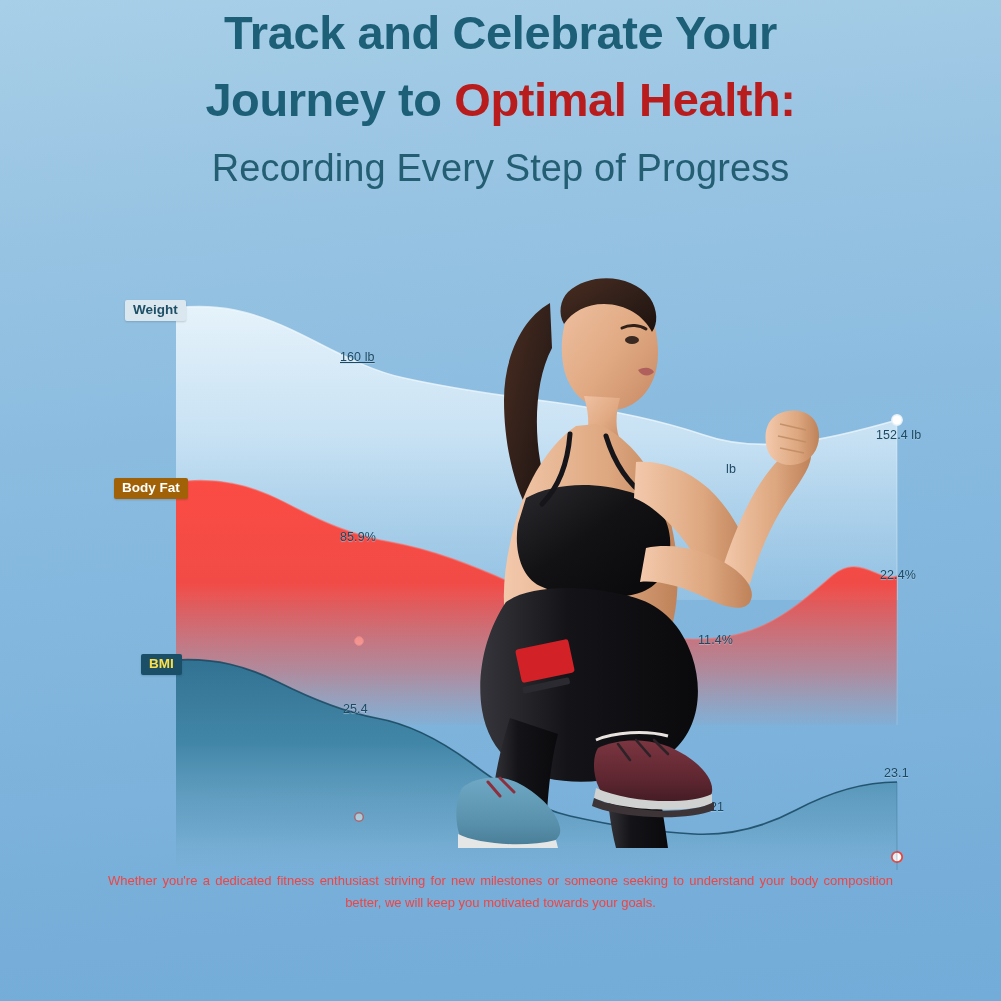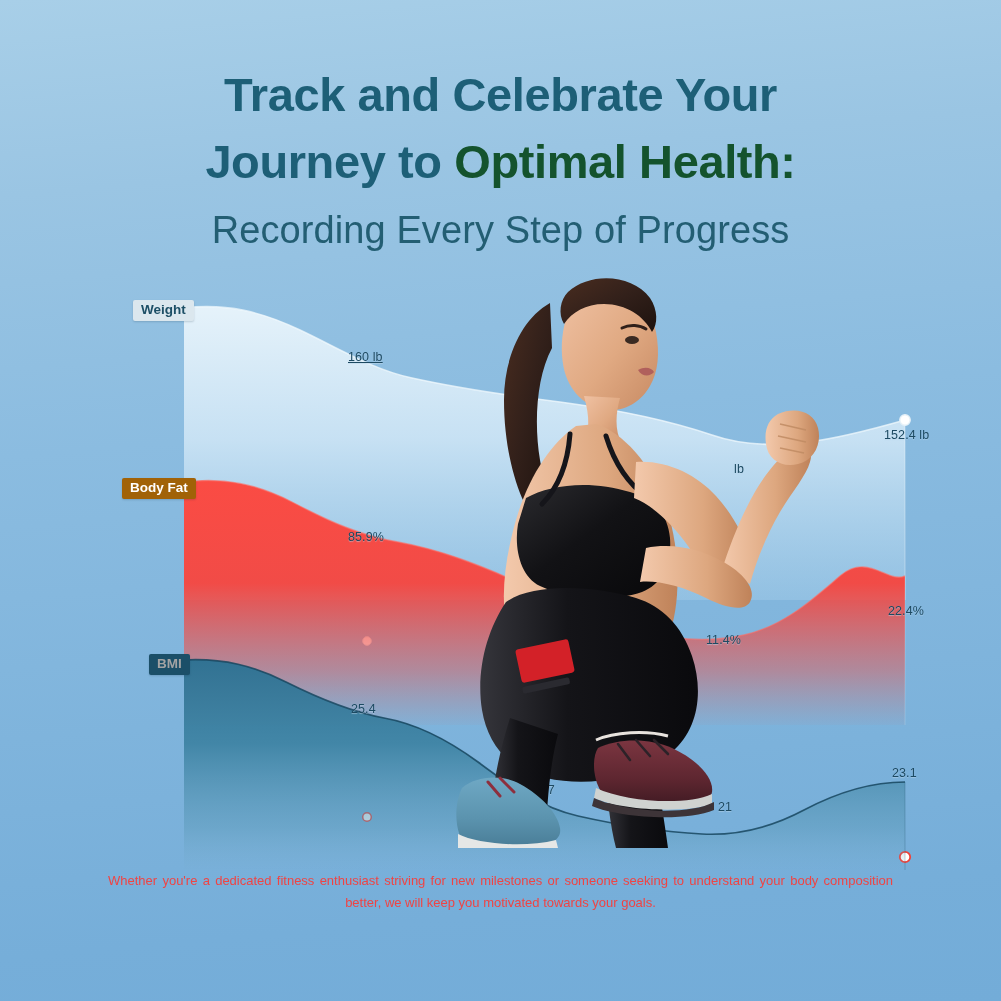--- a/index.html
+++ b/index.html
@@ -13,45 +13,44 @@
     font-family: "Liberation Sans", sans-serif;
     background: linear-gradient(175deg, #a8cfe8 0%, #9ac5e3 18%, #8bbce0 42%, #7fb4dc 68%, #76aed9 88%, #73acd8 100%);
     position: relative;
   }
 
   
   .header {
     position: absolute;
     top: 0; left: 0; right: 0;
     text-align: center;
-    padding-top: 62px;
   }
   .title {
     font-size: 47px;
     font-weight: 700;
     line-height: 1.42;
     letter-spacing: -0.4px;
     color: #1d5f77;
     margin: 0;
     padding: 0 60px;
   }
   .title .line { display: block; }
-  .title .accent { color: #14532d; }
+  .title .accent { color: #b91c1c; }
   .subtitle {
     margin: 14px 0 0 0;
     font-size: 38px;
     font-weight: 400;
     color: #235e73;
     letter-spacing: 0.1px;
   }
 
   
   .chart-wrap {
     position: absolute;
-    left: 12px; top: 270px;
+    left: 4px; top: 270px;
     width: 867px;
     height: 600px;
   }
   .chart-svg {
     position: absolute;
     left: 0; top: 0;
     width: 1001px;
     height: 600px;
   }
 
@@ -73,21 +72,21 @@
     top: 30px;
   }
   .badge-bodyfat {
     background: #a16207;
     color: #ffffff;
     left: 110px;
     top: 208px;
   }
   .badge-bmi {
     background: #1b4f68;
-    color: #a3a3a3;
+    color: #fde047;
     left: 137px;
     top: 384px;
   }
 
   
   .pt-label {
     position: absolute;
     font-size: 12.5px;
     font-weight: 400;
     color: #1d4a62;
@@ -240,21 +239,21 @@
   <div class="series-badge badge-weight">Weight</div>
   <div class="series-badge badge-bodyfat">Body Fat</div>
   <div class="series-badge badge-bmi">BMI</div>
 
   <div class="pt-label" style="left:336px; top:80px;text-decoration:underline;">160 lb</div>
   <div class="pt-label" style="left:722px; top:192px;">lb</div>
   <div class="pt-label" style="left:872px; top:158px;">152.4 lb</div>
 
   <div class="pt-label" style="left:336px; top:260px;">85.9%</div>
   <div class="pt-label" style="left:694px; top:363px;">11.4%</div>
-  <div class="pt-label" style="left:876px; top:298px;margin-top:36px;">22.4%</div>
+  <div class="pt-label" style="left:876px; top:298px;">22.4%</div>
 
   <div class="pt-label" style="left:339px; top:432px;">25.4</div>
   <div class="pt-label" style="left:518px; top:513px;">22.7</div>
   <div class="pt-label" style="left:706px; top:530px;">21</div>
   <div class="pt-label" style="left:880px; top:496px;">23.1</div>
 
 </div>
 
 <svg class="athlete" viewBox="0 0 420 600">
   <defs>

